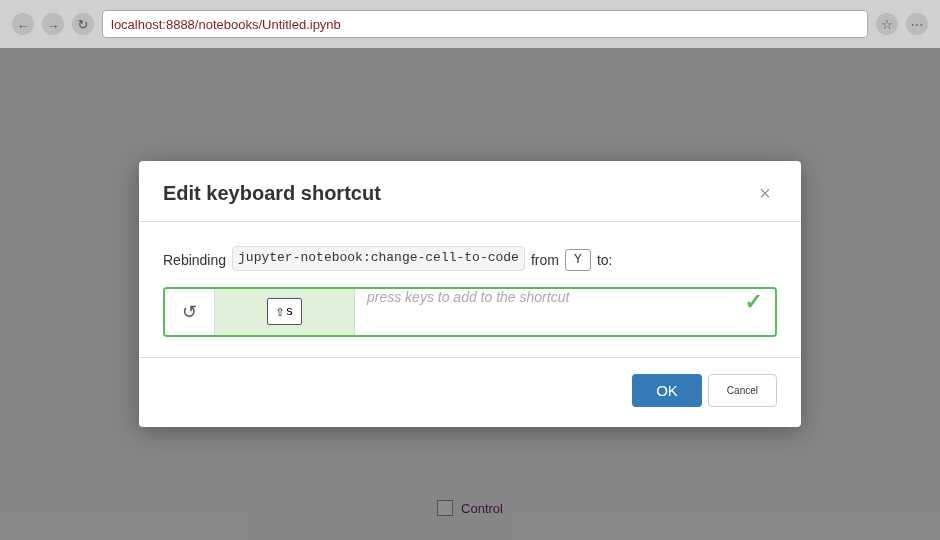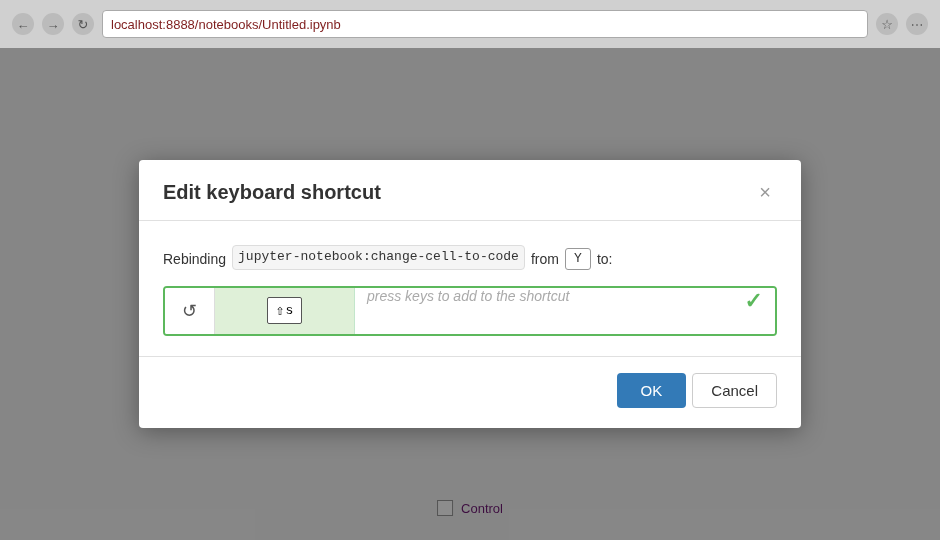--- a/index.html
+++ b/index.html
@@ -257,21 +257,21 @@
       cursor: pointer;
       font-weight: 500;
     }
 
     .btn-cancel {
       background: white;
       color: #333;
       border: 1px solid #ccc;
       border-radius: 4px;
       padding: 8px 18px;
-      font-size: 15px;
+      font-size: 10px;
       cursor: pointer;
     }
   </style>
 </head>
 <body>
 
 <div class="browser-bar">
   <div class="nav-btn">←</div>
   <div class="nav-btn">→</div>
   <div class="nav-btn">↻</div>

